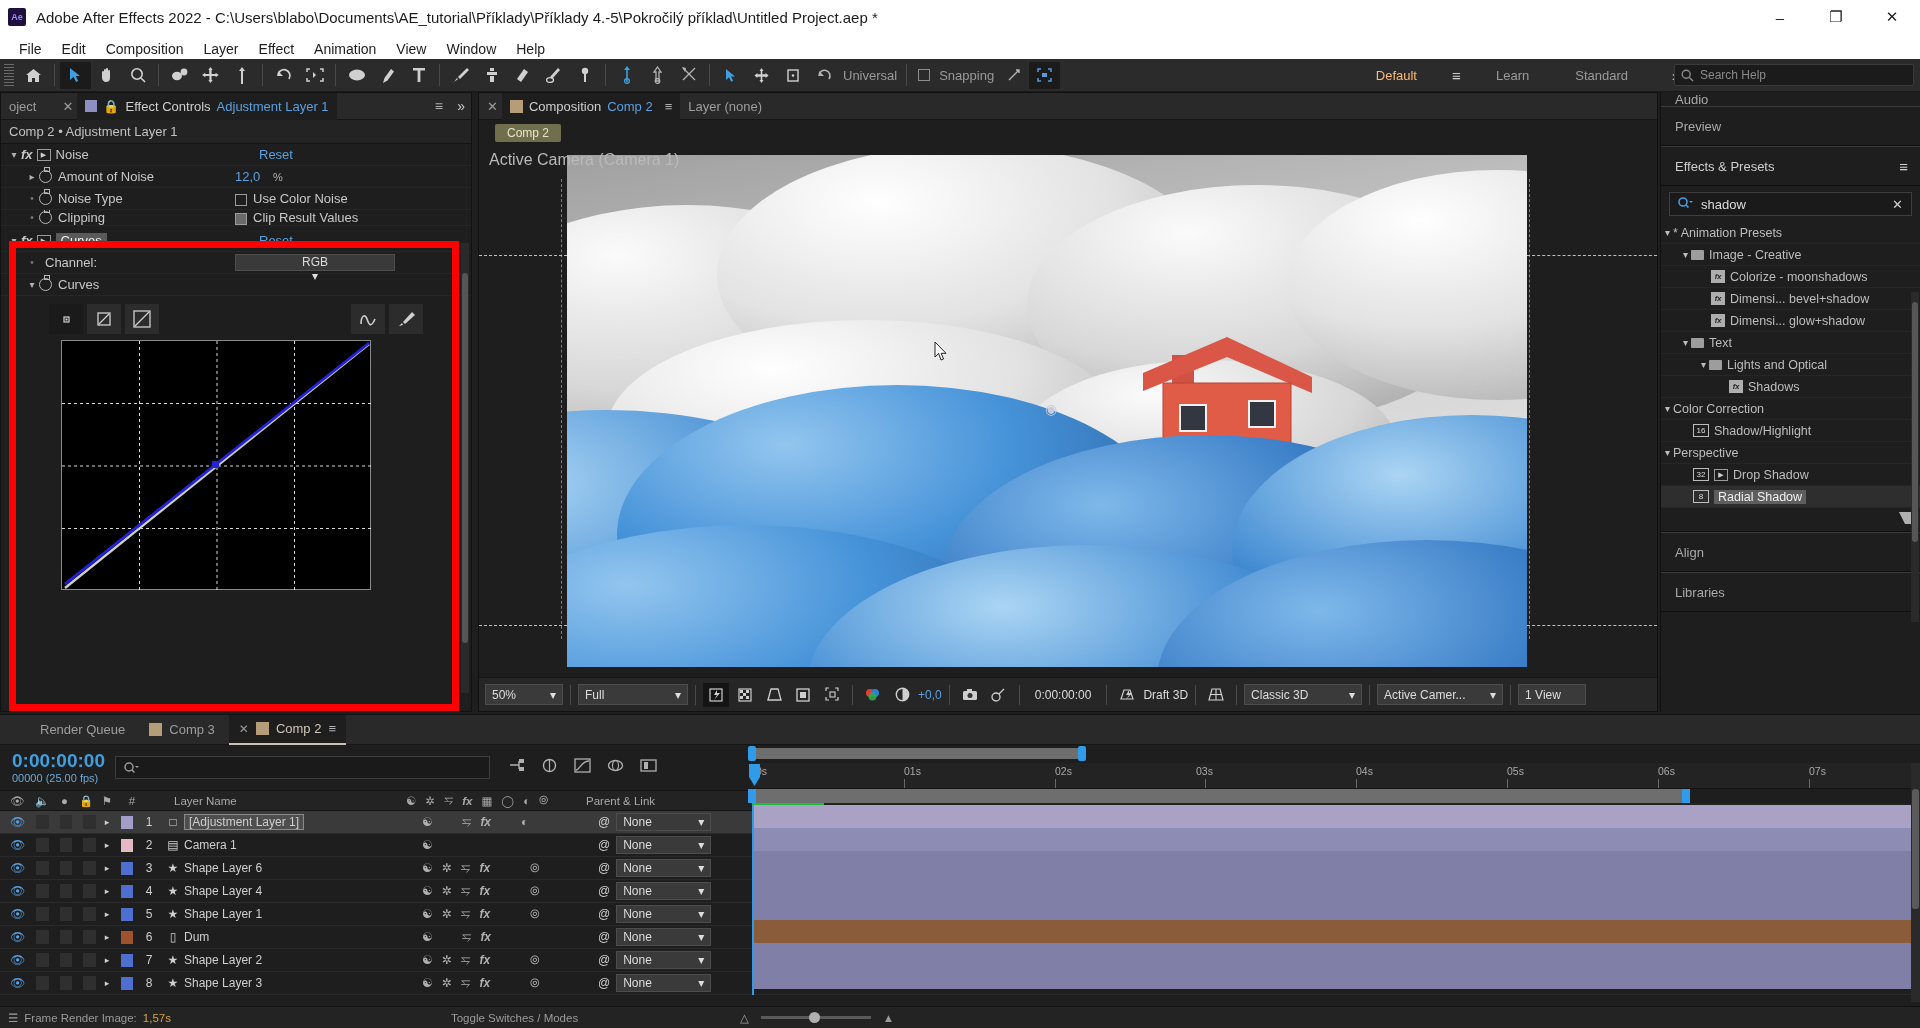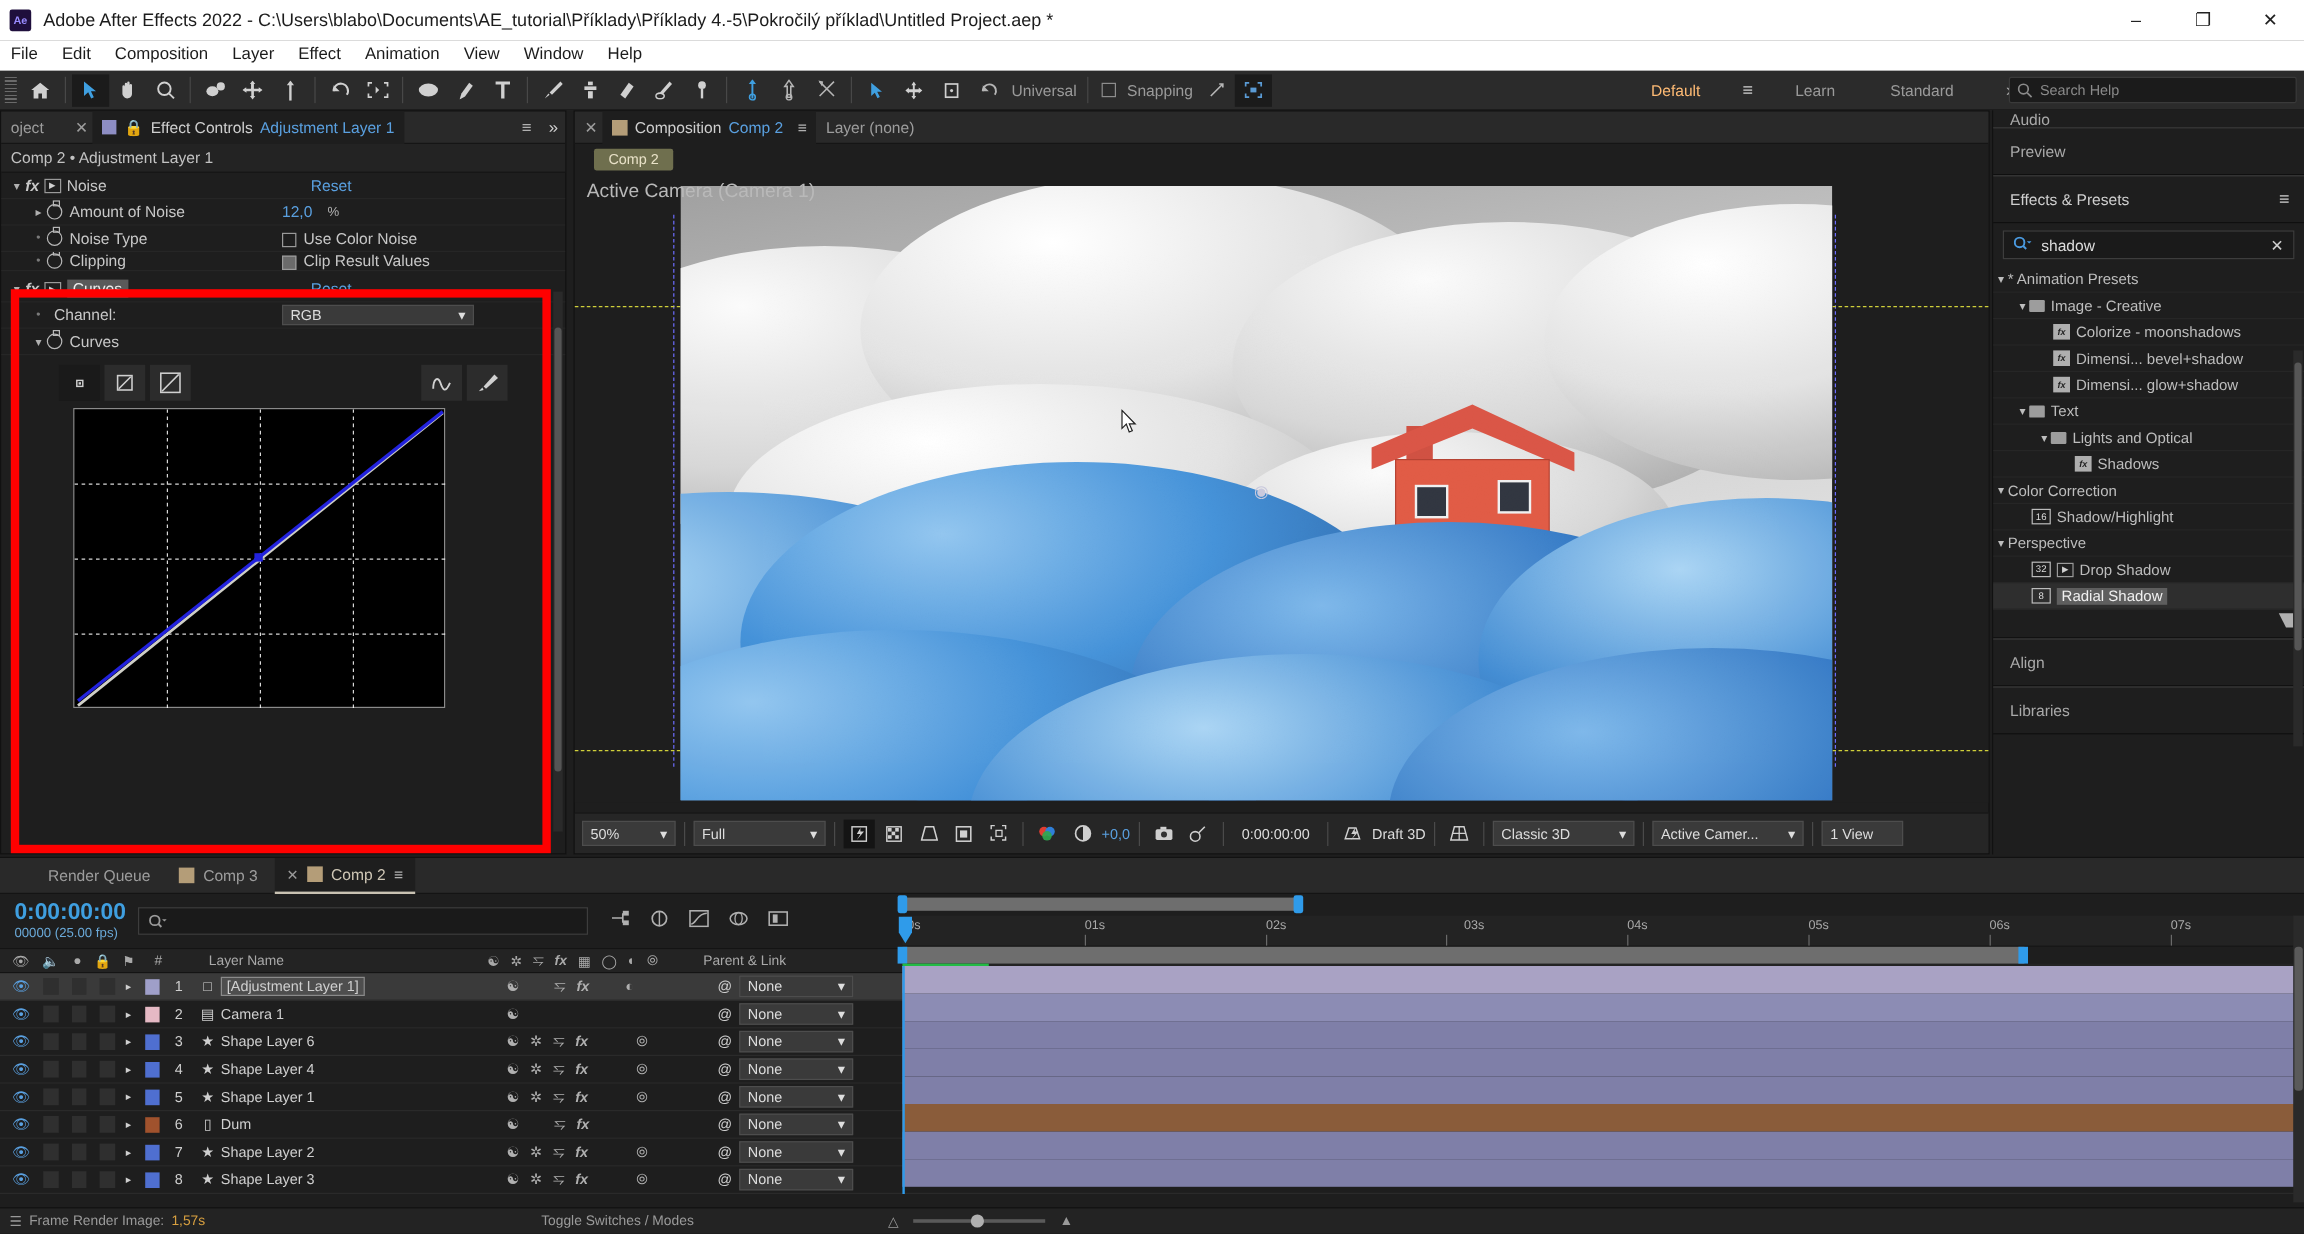--- a/index.html
+++ b/index.html
@@ -10,21 +10,21 @@
   
   .titlebar { height:34px; background:#ffffff; display:flex; align-items:center; padding-left:8px; }
   .ae-logo { width:18px; height:18px; background:#1f0f3c; color:#9a8cff; font-size:9px;
     display:flex; align-items:center; justify-content:center; border-radius:2px; font-weight:bold;}
   .title-text { color:#1c1c1c; font-size:15px; margin-left:10px; white-space:nowrap; }
   .win-btns { position:absolute; right:0; top:0; height:34px; display:flex; }
   .win-btn { width:56px; height:34px; display:flex; align-items:center; justify-content:center;
     color:#222; font-size:15px; }
 
   
-  .menubar { height:25px; background:#ffffff; display:flex; align-items:flex-start; padding-left:0; gap:2px;}
+  .menubar { height:25px; background:#ffffff; display:flex; align-items:flex-end; padding-left:10px; gap:2px;}
   .menu-item { font-size:14px; color:#1c1c1c; padding:2px 9px; }
 
   
   .toolbar { height:33px; background:#2b2b2b; display:flex; align-items:center;
     border-bottom:1px solid #1a1a1a; position:relative; }
   .grip { width:10px; height:22px; margin:0 4px 0 4px; background:
     repeating-linear-gradient(to bottom, #6a6a6a 0 1px, transparent 1px 3px); }
   .tbtn { width:31px; height:27px; display:flex; align-items:center; justify-content:center;
     color:#cfcfcf; font-size:15px; position:relative; }
   .tbtn.active { background:#1b1b1b; }
@@ -63,21 +63,21 @@
     justify-content:center; font-size:7px; margin-right:5px; color:#cfcfcf;}
   .name-hl { background:#5a5a5a; padding:0 5px; color:#eee; }
   .val-col { position:absolute; left:258px; }
   .stopwatch { width:13px;height:13px;border:1.6px solid #b9b9b9;border-radius:50%;
     display:inline-block; margin-right:6px; position:relative;}
   .stopwatch:after{content:"";position:absolute;top:-4px;left:4px;width:4px;height:3px;border:1.5px solid #b9b9b9;}
   .chk { width:12px;height:12px;border:1px solid #9a9a9a; display:inline-block; margin-right:6px;
     vertical-align:middle;}
   .chk.on { background:#6a6a6a; }
   .selectbox { width:160px;height:17px;background:#3a3a3a;border:1px solid #4d4d4d;
-    display:flex;align-items:center;justify-content:space-between;padding:0 6px;font-size:12px;color:#ddd;}
+    display:flex;align-items:center;justify-content:space-between;padding:0 6px;font-size:12px;color:#ddd;flex-direction:column;}
   .redbox { position:absolute; left:8px; top:148px; width:450px; height:470px;
     border:7px solid #ff0000; pointer-events:none; }
   .curvetools { display:flex; align-items:center; gap:4px; padding:8px 0 6px 48px;}
   .cbtn { width:34px;height:30px;background:#2c2c2c;display:flex;align-items:center;justify-content:center;}
   .cbtn.active { background:#1a1a1a; }
   .curvegraph { margin-left:60px; background:#000; width:310px; height:250px; position:relative;
     border:1px solid #8a8a8a;}
 
   
   .comppanel { position:absolute; left:478px; top:0; right:262px; height:620px;
@@ -1131,21 +1131,21 @@
           <div style="position:absolute;left:-4px;top:1px;width:8px;height:15px;background:#2f9bea;border-radius:2px;"></div>
           <div style="position:absolute;left:326px;top:1px;width:8px;height:15px;background:#2f9bea;border-radius:2px;"></div>
         </div>
 
         <div class="ruler" style="position:absolute;left:0;right:0;top:48px;">
           <div class="tick" style="left:4px;">0s</div>
           <div class="tick" style="left:152px;">01s</div>
           <div class="tickline" style="left:152px;"></div>
           <div class="tick" style="left:303px;">02s</div>
           <div class="tickline" style="left:303px;"></div>
-          <div class="tick" style="left:468px;">03s</div>
+          <div class="tick" style="left:444px;">03s</div>
           <div class="tickline" style="left:453px;"></div>
           <div class="tick" style="left:604px;">04s</div>
           <div class="tickline" style="left:604px;"></div>
           <div class="tick" style="left:755px;">05s</div>
           <div class="tickline" style="left:755px;"></div>
           <div class="tick" style="left:906px;">06s</div>
           <div class="tickline" style="left:906px;"></div>
           <div class="tick" style="left:1057px;">07s</div>
           <div class="tickline" style="left:1057px;"></div>
           <div style="position:absolute;left:-4px;top:0;">

